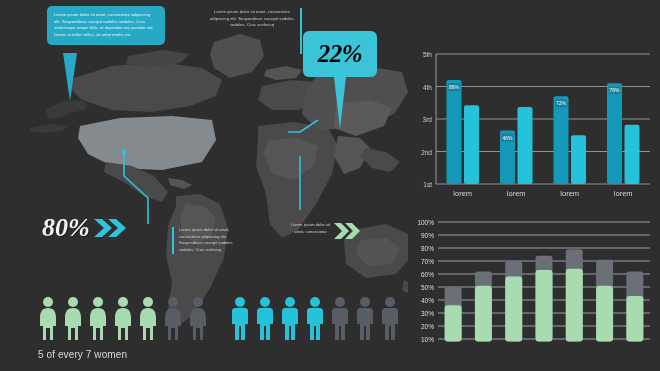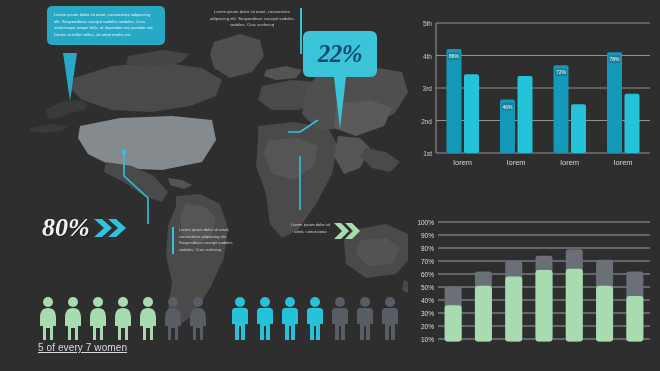--- a/index.html
+++ b/index.html
@@ -51,21 +51,21 @@
   
   #bubble-22 {
     position:absolute; left:303px; top:31px;
     width:74px; height:46px;
     background:#3bc4d8; border-radius:6px;
     display:flex; align-items:center; justify-content:center;
   }
   #bubble-22 .pct {
     font-family:"Liberation Serif", serif;
     font-weight:bold; font-style:italic;
-    font-size:25px; color:#0c4a6e; letter-spacing:-.5px;
+    font-size:25px; color:#000000; letter-spacing:-.5px;
   }
   #bubble-22-tail {
     position:absolute; left:334px; top:77px;
     width:0;height:0;
     border-left:6px solid transparent;
     border-right:6px solid transparent;
     border-top:52px solid #3bc4d8;
   }
 
   
@@ -89,26 +89,26 @@
     font-size:4.1px; line-height:1.6; color:#c9d2d5; text-align:center; }
   #chev-green { position:absolute; left:334px; top:222px; }
 
   
   .picto-group { position:absolute; }
   #picto-women { left:38px; top:296px; }
   #picto-men   { left:230px; top:296px; }
   .picto-row { display:flex; gap:5px; }
   .picto-row svg { display:block; }
   .picto-caption {
-    margin-top:0; font-size:10px; color:#d8dcdd; letter-spacing:.01em;text-decoration:underline;
+    margin-top:7px; font-size:10px; color:#d8dcdd; letter-spacing:.01em;
   }
 
   
   .chart-panel { position:absolute; }
-  #chart-top { left:410px; top:17px; width:248px; height:160px;text-align:center; }
+  #chart-top { left:410px; top:48px; width:248px; height:160px;text-align:center; }
   #chart-bottom { left:408px; top:214px; width:250px; height:152px; }
 
   .chart-svg { display:block; }
 </style>
 </head>
 <body>
 
 <div id="page">
 
   <div id="map-panel">

